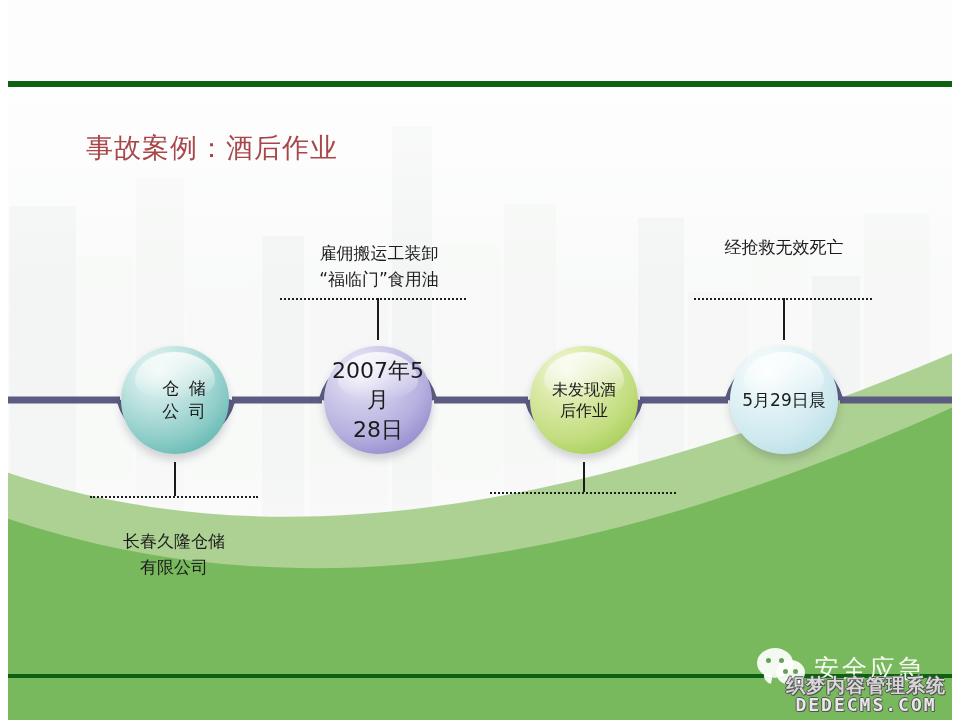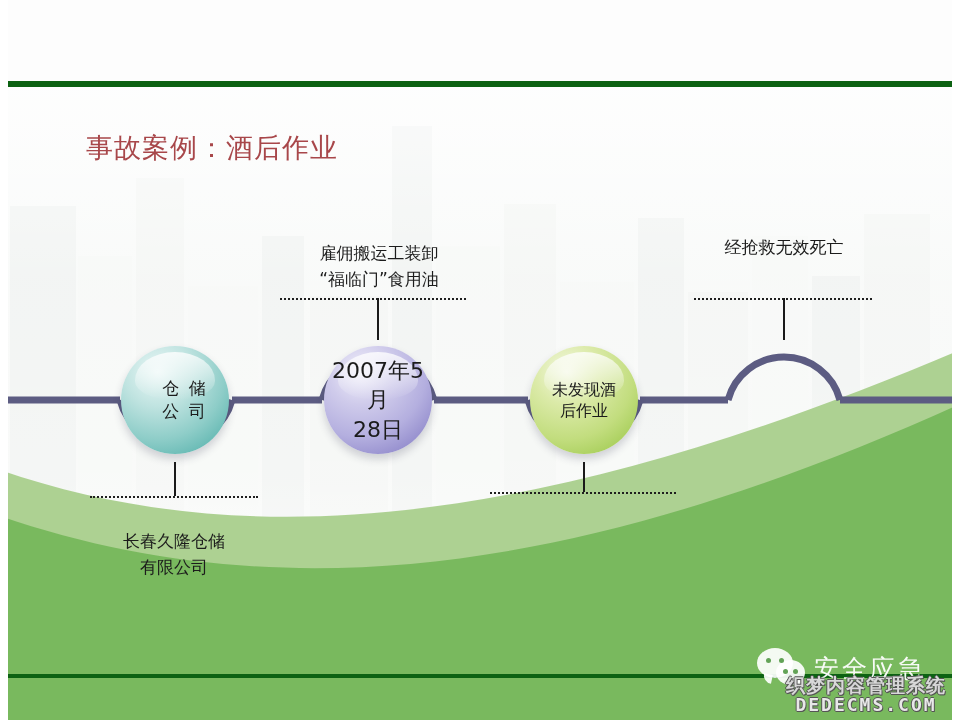--- a/index.html
+++ b/index.html
@@ -204,20 +204,23 @@
 公 司</span>
   </div>
   <div class="node n-purple" style="left:324px;top:346px;">
     <span class="lbl">2007年5月
 28日</span>
   </div>
   <div class="node n-green" style="left:530px;top:346px;">
     <span class="lbl">未发现酒
 后作业</span>
   </div>
+  <div class="node n-blue" style="left:730px;top:346px;">
+    <span class="lbl">5月29日晨</span>
+  </div>
 
   <div class="stem" style="left:174px;top:462px;height:34px;"></div>
   <div class="dotline" style="left:90px;top:496px;width:168px;"></div>
   <div class="callout" style="left:84px;top:528px;width:180px;text-align:center;">长春久隆仓储
 有限公司</div>
 
   <div class="callout" style="left:286px;top:240px;width:186px;">雇佣搬运工装卸
 “福临门”食用油</div>
   <div class="dotline" style="left:280px;top:298px;width:186px;"></div>
   <div class="stem" style="left:377px;top:298px;height:42px;"></div>

